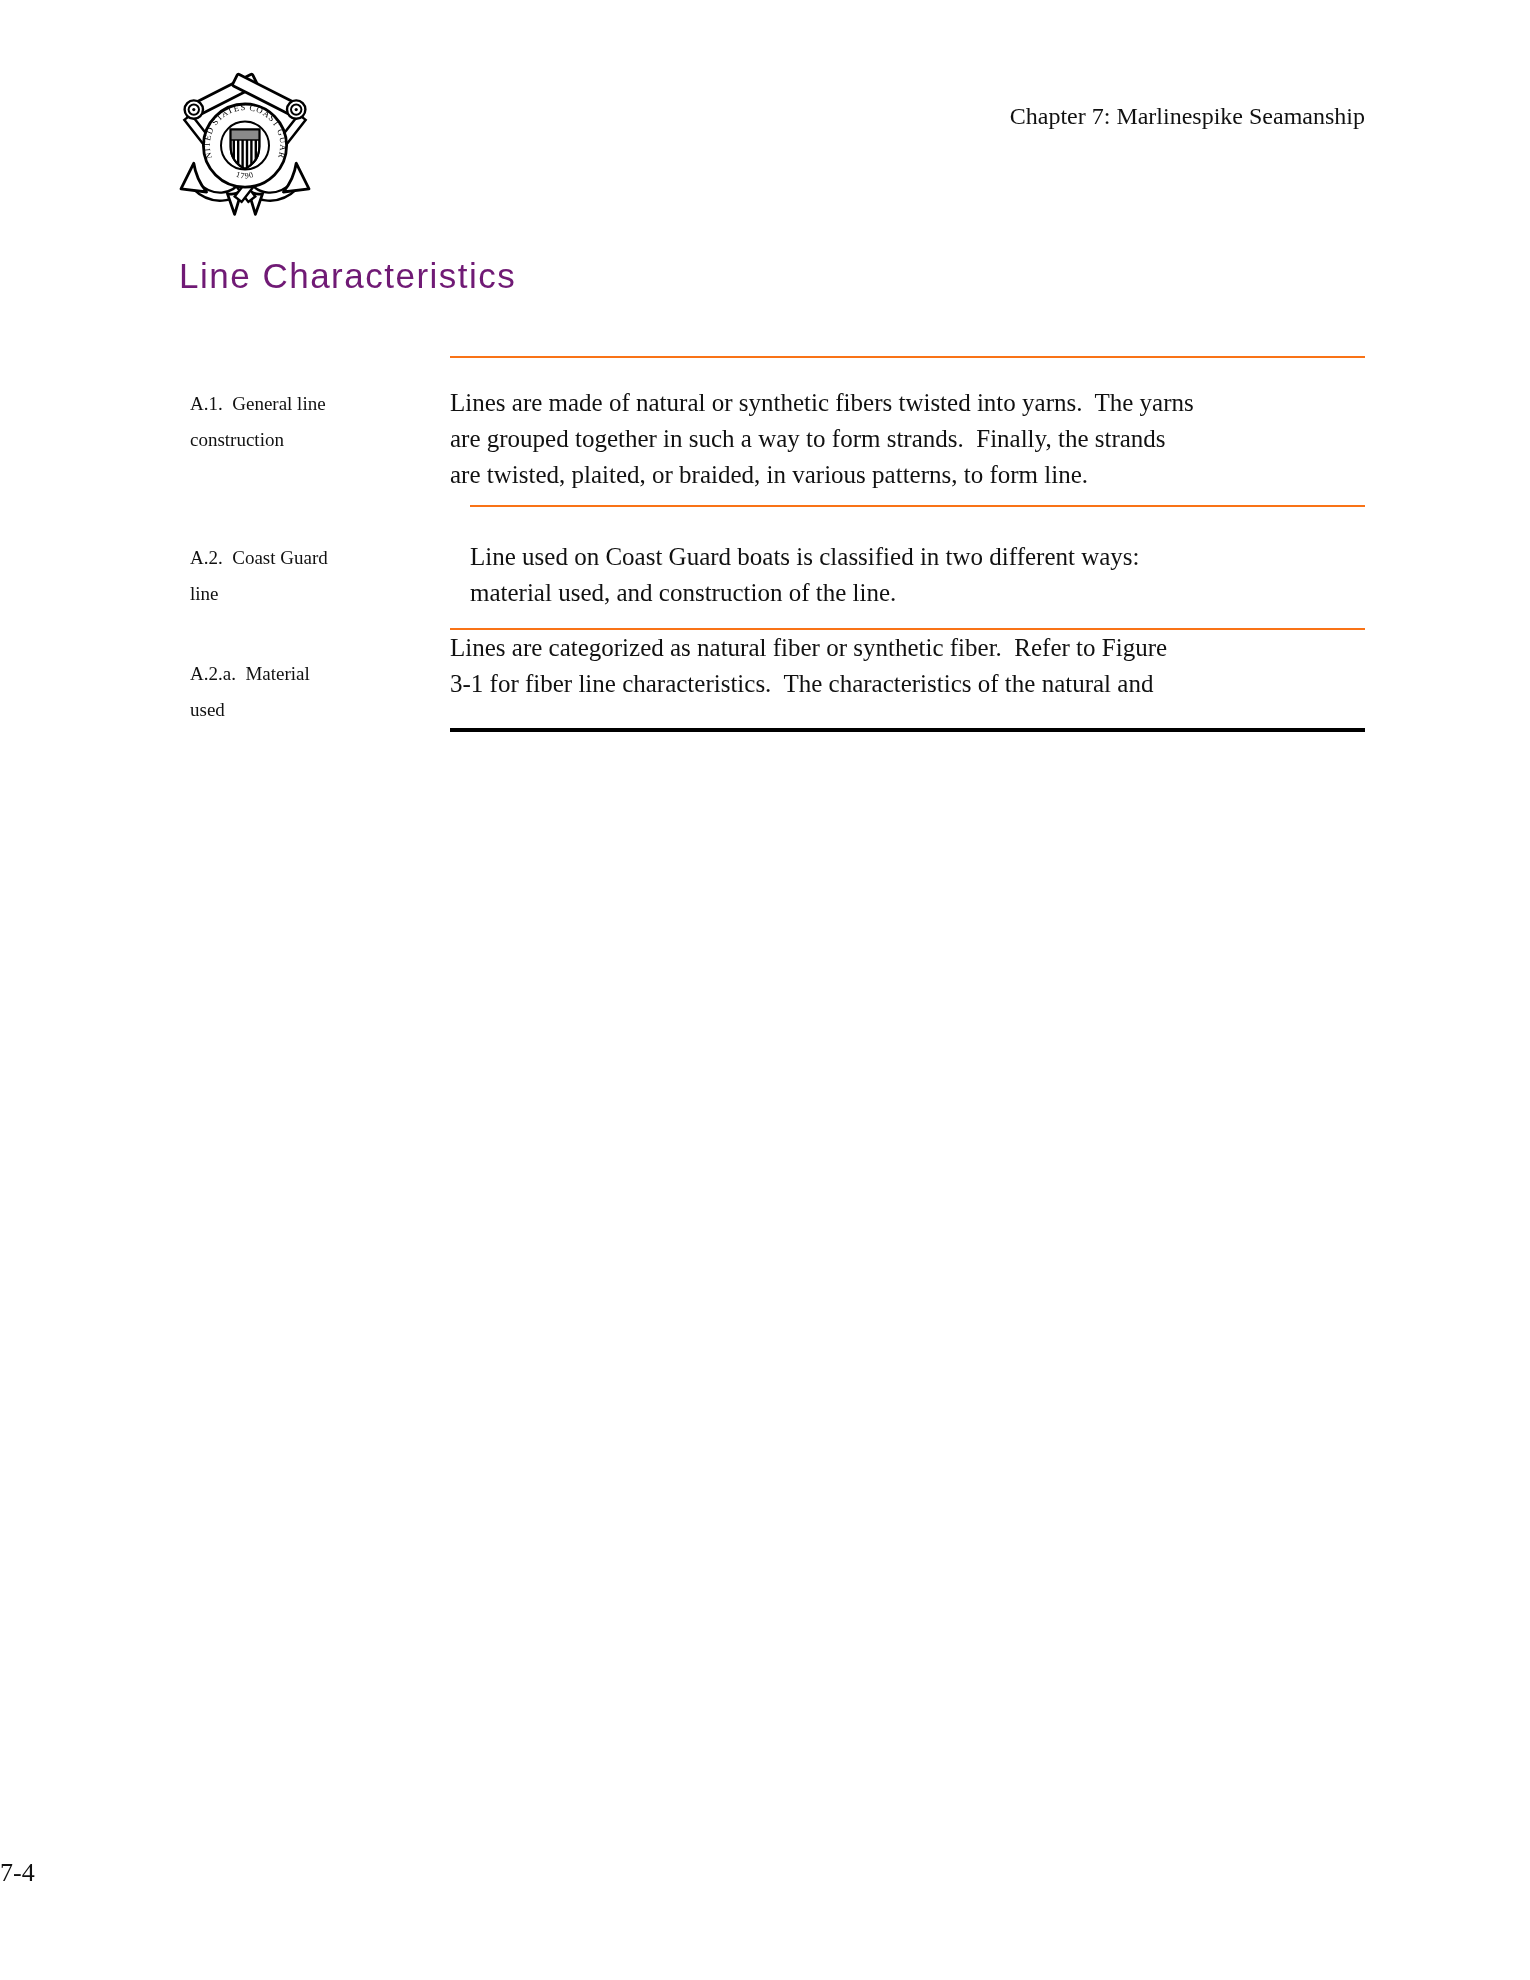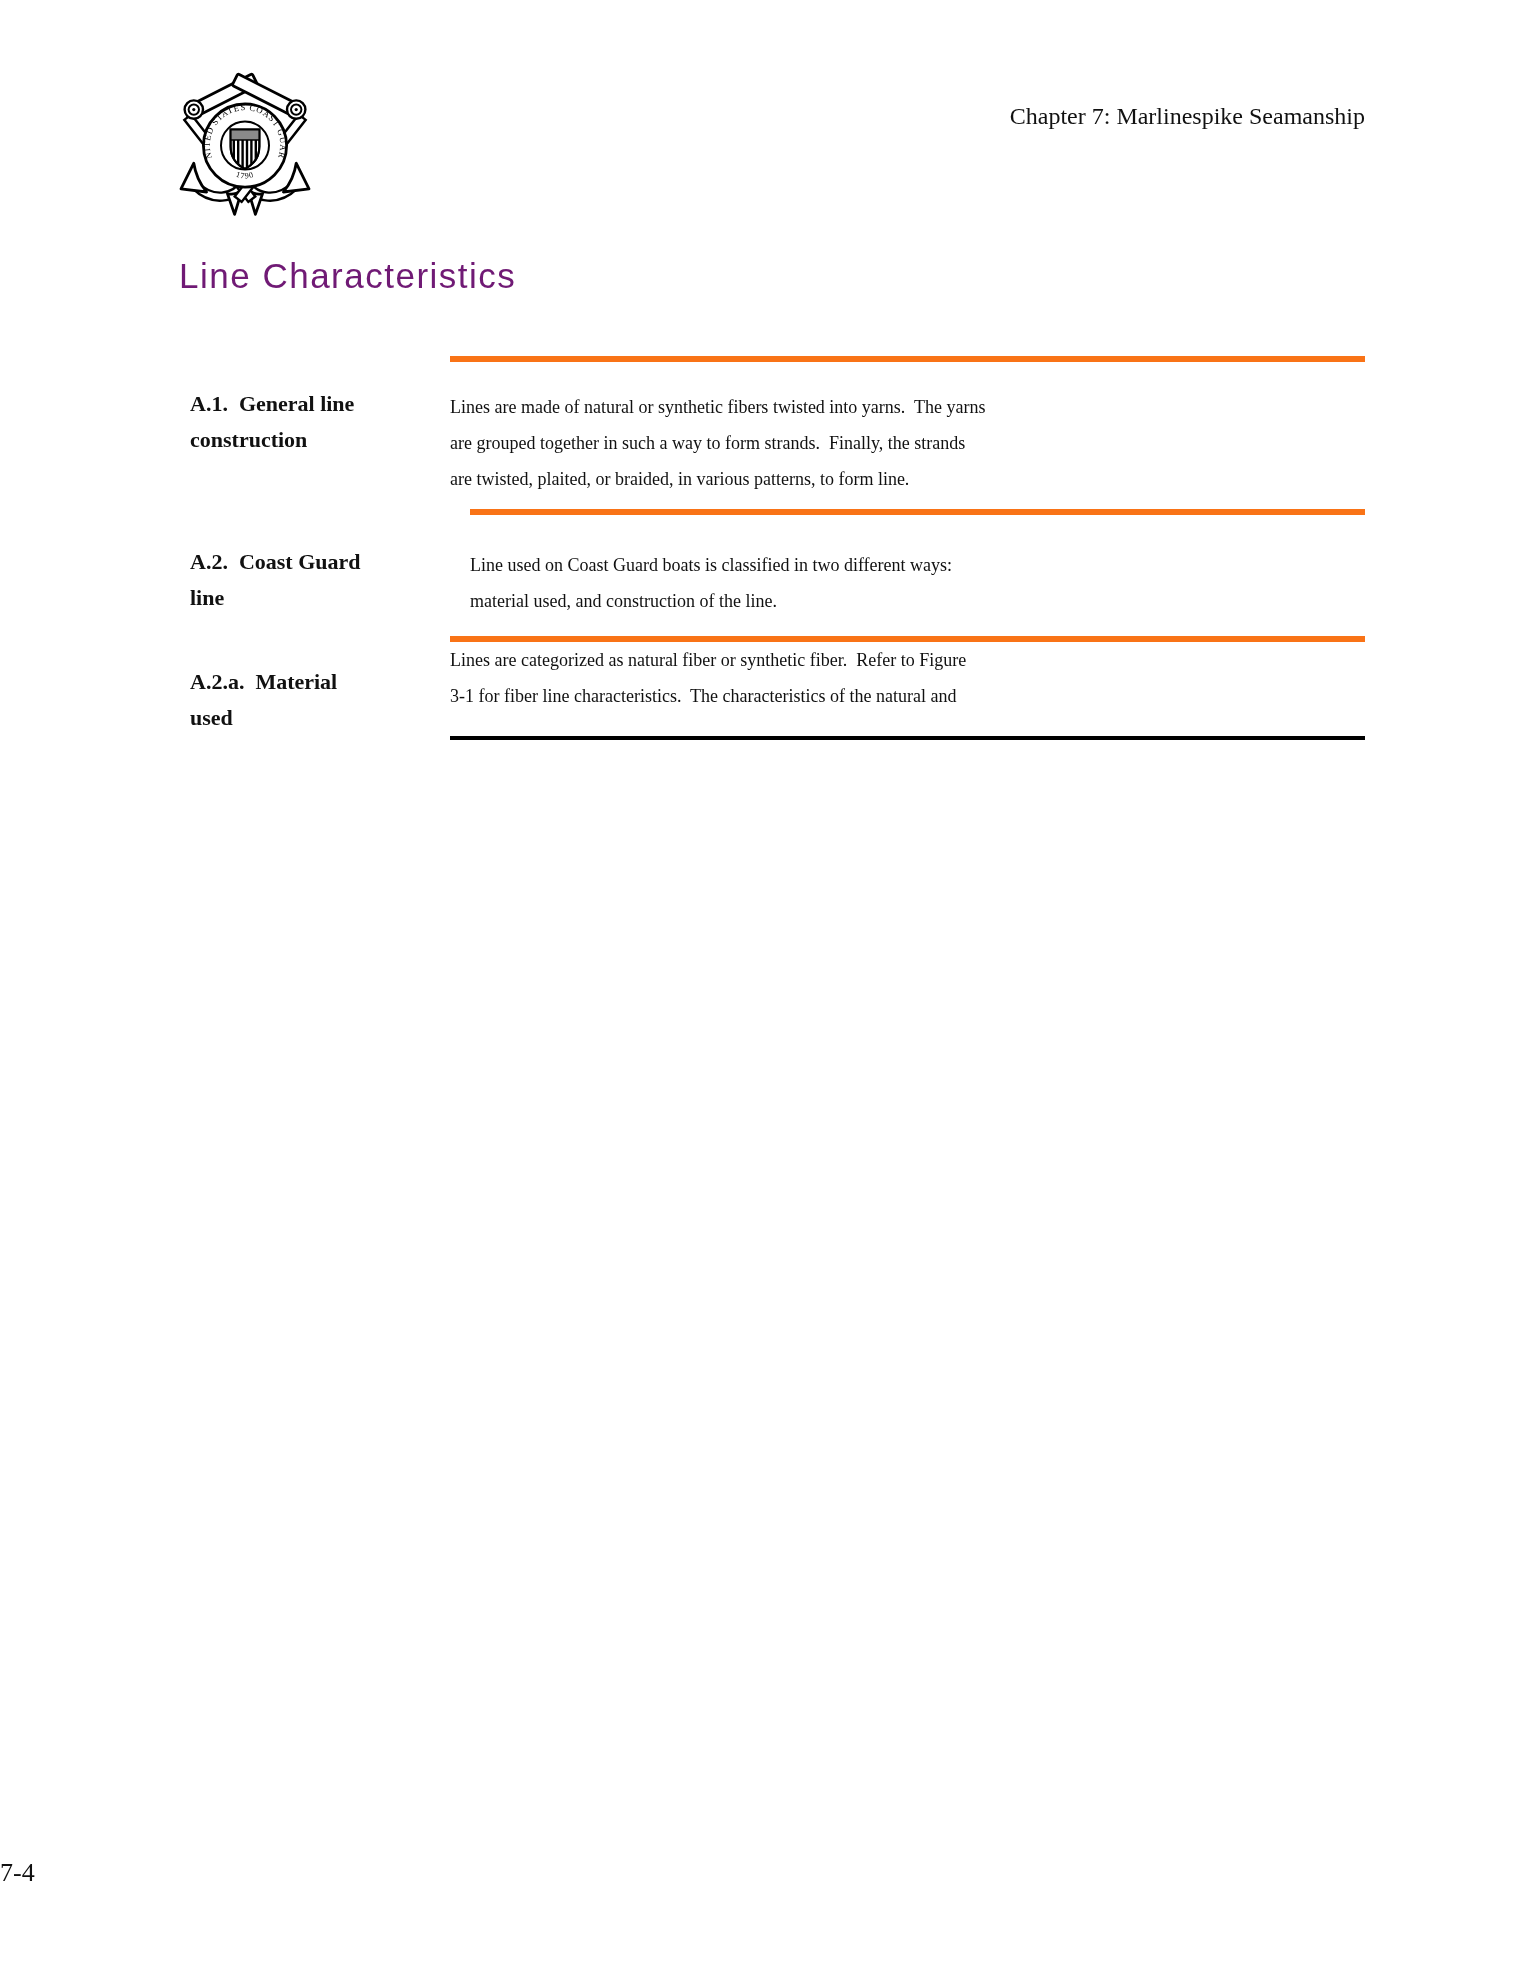--- a/index.html
+++ b/index.html
@@ -51,27 +51,26 @@
   .sections {
     position: absolute;
     left: 190px;
     top: 356px;
     width: 1175px;
   }
   .section-row { display: flex; align-items: stretch; }
   .label-col {
     width: 260px;
     flex: 0 0 260px;
-    font-size: 22px;
-    font-weight: bold;
+    font-size: 19px;
   }
   .body-col {
     flex: 1 1 auto;
-    border-top: 6px solid #f97316;
-    font-size: 18px;
+    border-top: 2px solid #f97316;
+    font-size: 25px;
   }
   .txt-line { line-height: 36px; white-space: pre; }
 
   .s1 .body-col { padding-top: 27px; padding-bottom: 12px; }
   .s1 .label-col { padding-top: 30px; }
   .s2 .body-col { padding-top: 32px; padding-bottom: 17px; margin-left: 20px; }
   .s2 .label-col { padding-top: 35px; }
   .s3 .body-col { padding-bottom: 13px; }
   .s3 .label-col { padding-top: 28px; }
 

